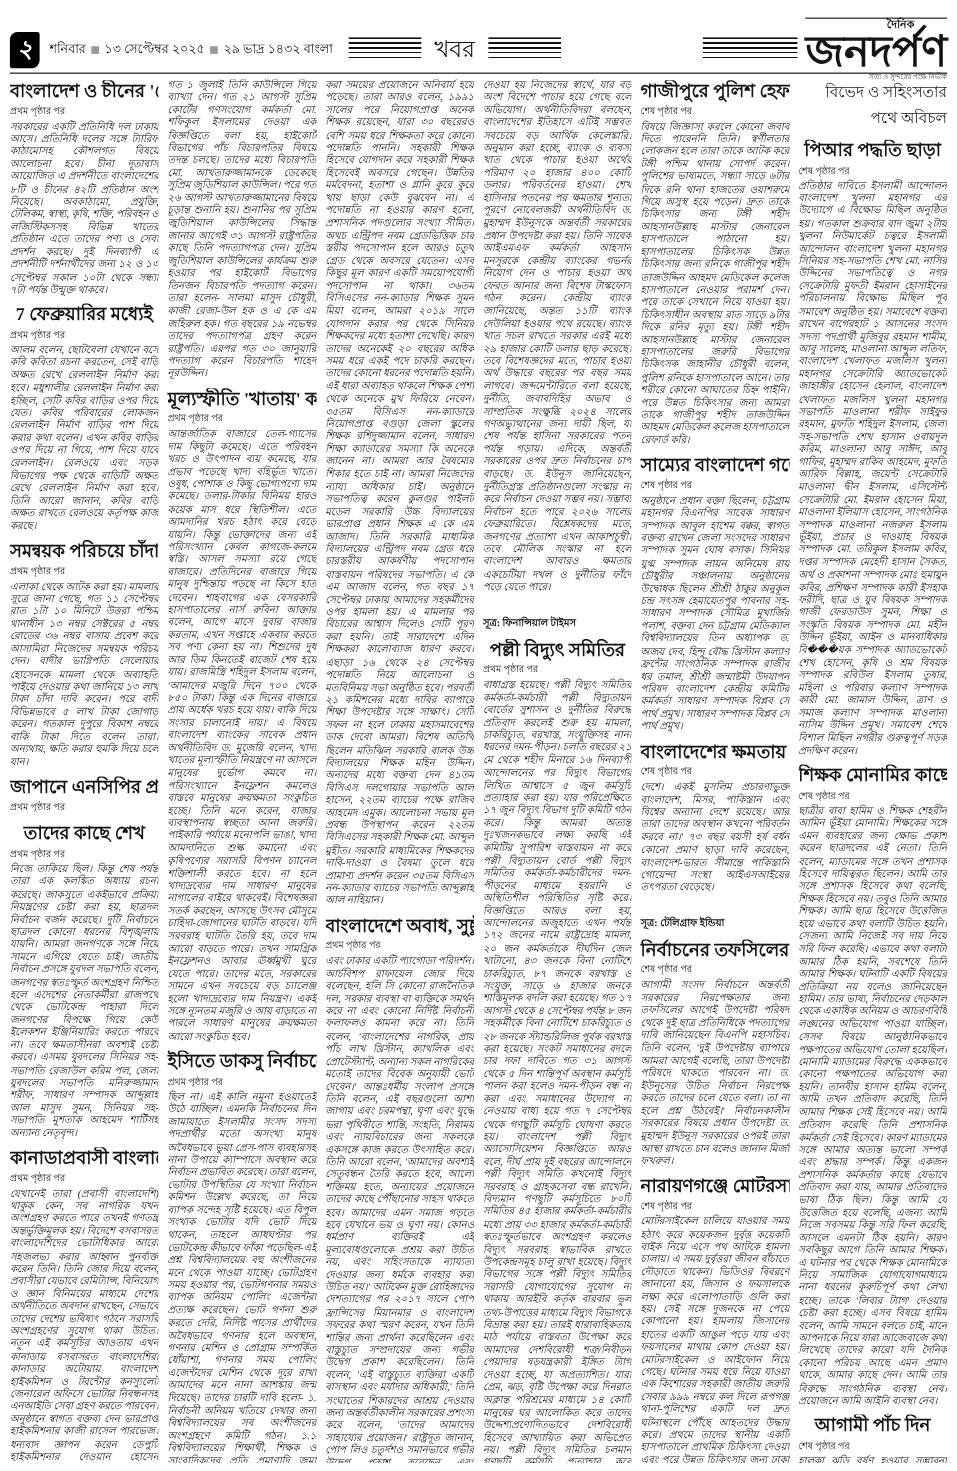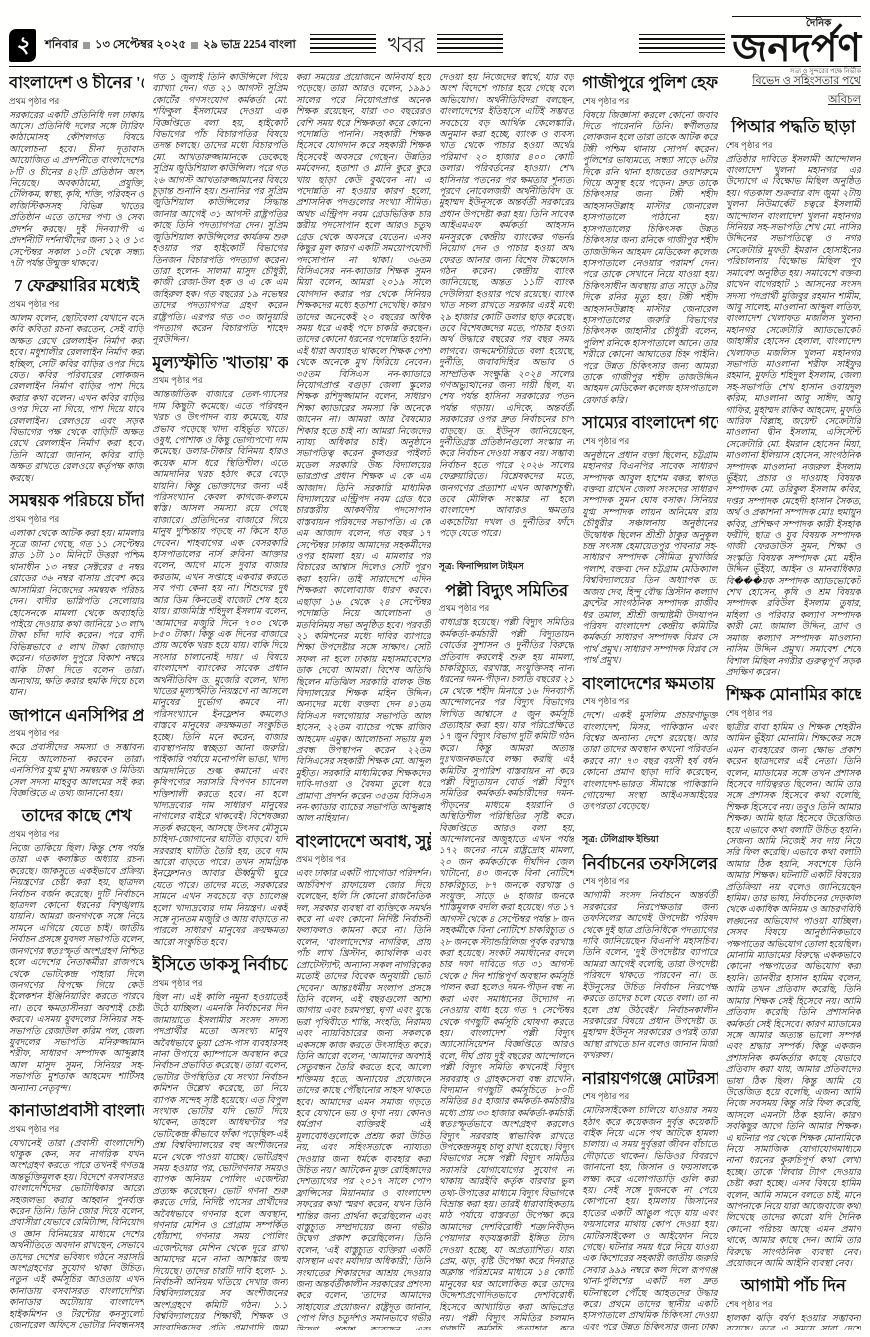--- a/index.html
+++ b/index.html
@@ -22,21 +22,21 @@
   }
   .pagenum-box{
     width:27px;height:33px;background:#000;color:#fff;
     border-radius:7px 2px 7px 2px;
     display:flex;align-items:center;justify-content:center;
     font-size:22px;font-weight:bold;font-style:italic;
     flex:0 0 auto;
   }
   .dateline{
     display:flex;align-items:center;gap:5px;
-    font-size:11.5px;font-weight:bold;
+    font-size:11.5px;font-weight:normal;
     margin-left:9px;white-space:nowrap;
   }
   .sq{width:7px;height:7px;background:#9a9a9a;display:inline-block;flex:0 0 auto;}
   .rules-stack{
     height:22px;
     background:repeating-linear-gradient(to bottom,#111 0 1.4px,transparent 1.4px 4.4px);
     flex:0 0 auto;
   }
   .rs-a{width:66px;margin-left:14px;}
   .rs-b{width:66px;}
@@ -66,37 +66,37 @@
     line-height:1.25;margin:7px 0 1px;
     white-space:nowrap;overflow:hidden;
   }
   .col .headline:first-child{margin-top:1px;}
   .continued{font-size:8.6px;font-weight:normal;margin:1px 0 1px;}
   .body-text{
     font-size:9.2px;line-height:1.24;text-align:justify;
     text-justify:inter-word;word-break:break-word;font-style:italic;
   }
   .source-line{font-size:9px;font-weight:bold;margin:19px 0 2px;}
-  .tail-line{font-size:11px;text-align:right;margin-bottom:2px;color:#222;text-decoration:underline;}
+  .tail-line{font-size:14px;text-align:right;margin-bottom:2px;color:#222;}
 </style>
 </head>
 <body>
 
 <div class="page">
 
   <div class="hdr">
     <div class="pagenum-box">
       <span>২</span>
     </div>
     <div class="dateline">
       <span>শনিবার</span>
       <span class="sq"></span>
       <span>১৩ সেপ্টেম্বর ২০২৫</span>
       <span class="sq"></span>
-      <span>২৯ ভাদ্র 2254 বাংলা</span>
+      <span>২৯ ভাদ্র ১৪৩২ বাংলা</span>
     </div>
     <div class="rules-stack rs-a"></div>
     <div class="section-title">খবর</div>
     <div class="rules-stack rs-b"></div>
     <div class="rules-stack rs-c"></div>
     <div class="masthead">
       <span class="masthead-top">দৈনিক</span>
       <span class="masthead-title">জনদর্পণ</span>
       <span class="masthead-tag">সত্য ও সুন্দরের পক্ষে নির্ভীক</span>
     </div>
@@ -109,21 +109,20 @@
         <div class="continued">প্রথম পৃষ্ঠার পর</div>
         <div class="body-text">সরকারের একটি প্রতিনিধি দল ঢাকায় আসে। প্রতিনিধি দলের সঙ্গে ট্যারিফ কাঠামোসহ কৌশলগত বিষয়ে আলোচনা হবে। চীনা দূতাবাস আয়োজিত এ প্রদর্শনীতে বাংলাদেশের ৮টি ও চীনের ৪২টি প্রতিষ্ঠান অংশ নিয়েছে। অবকাঠামো, প্রযুক্তি, টেলিকম, স্বাস্থ্য, কৃষি, শক্তি, পরিবহন ও লজিস্টিকসসহ বিভিন্ন খাতের প্রতিষ্ঠান এতে তাদের পণ্য ও সেবা প্রদর্শন করছে। দুই দিনব্যাপী এ প্রদর্শনীটি দর্শনার্থীদের জন্য ১২ ও ১৩ সেপ্টেম্বর সকাল ১০টা থেকে সন্ধ্যা ৭টা পর্যন্ত উন্মুক্ত থাকবে।</div>
         <div class="headline">7 ফেব্রুয়ারির মধ্যেই</div>
         <div class="continued">প্রথম পৃষ্ঠার পর</div>
         <div class="body-text">আলম বলেন, ছোটবেলা যেখানে বসে কবি কবিতা রচনা করতেন, সেই বাড়ি অক্ষত রেখে রেললাইন নির্মাণ করা হবে। মধুশালীর রেললাইন নির্মাণ করা হচ্ছিল, সেটি কবির বাড়ির ওপর দিয়ে যেত। কবির পরিবারের লোকজন রেললাইন নির্মাণ বাড়ির পাশ দিয়ে করার কথা বলেন। এখন কবির বাড়ির ওপর দিয়ে না গিয়ে, পাশ দিয়ে যাবে রেললাইন। রেলওয়ে এবং সড়ক বিভাগের পক্ষ থেকে বাড়িটি অক্ষত রেখে রেললাইন নির্মাণ করা হবে। তিনি আরো জানান, কবির বাড়ি অক্ষত রাখতে রেলওয়ে কর্তৃপক্ষ কাজ করছে।</div>
         <div class="headline">সমন্বয়ক পরিচয়ে চাঁদাবাজি</div>
         <div class="continued">প্রথম পৃষ্ঠার পর</div>
         <div class="body-text">এলাকা থেকে আটক করা হয়। মামলার সূত্রে জানা গেছে, গত ১১ সেপ্টেম্বর রাত ১টা ১০ মিনিটে উত্তরা পশ্চিম থানাধীন ১৩ নম্বর সেক্টরের ৫ নম্বর রোডের ৩৬ নম্বর বাসায় প্রবেশ করে আসামিরা নিজেদের সমন্বয়ক পরিচয় দেন। বাদীর ভাগ্নিপতি সেলোয়ার হোসেনকে মামলা থেকে অব্যাহতি পাইয়ে দেওয়ার কথা জানিয়ে ১৩ লাখ টাকা চাঁদা দাবি করেন। পরে বাদী বিভিন্নভাবে ৫ লাখ টাকা জোগাড় করেন। গতকাল দুপুরে বিকাশ নম্বরে বাকি টাকা দিতে বলেন তারা। অন্যথায়, ক্ষতি করার হুমকি দিয়ে চলে যান।</div>
         <div class="headline">জাপানে এনসিপির প্রতিনিধি</div>
         <div class="continued">প্রথম পৃষ্ঠার পর</div>
-        <div class="body-text">করে প্রবাসীদের সমস্যা ও সম্ভাবনা নিয়ে আলোচনা করবেন তারা। এনসিপির যুগ্ম মুখ্য সমন্বয়ক ও মিডিয়া সেল সদস্য মাহবুব আলমের সই করা বিজ্ঞপ্তিতে এ তথ্য জানানো হয়।</div>
         <div class="headline">তাদের কাছে শেখ</div>
         <div class="continued">প্রথম পৃষ্ঠার পর</div>
         <div class="body-text">নিজে তাকিয়ে ছিল। কিন্তু শেষ পর্যন্ত তারা এক কলঙ্কিত অধ্যায় রচনা করেছে। জাকসুতে একইভাবে প্রক্রিয়া নিয়ন্ত্রণের চেষ্টা করা হয়, ছাত্রদল নির্বাচন বর্জন করেছে। দুটি নির্বাচনে ছাত্রদল কোনো ধরনের বিশৃঙ্খলায় যায়নি। আমরা জনগণকে সঙ্গে নিয়ে সামনে এগিয়ে যেতে চাই। জাতীয় নির্বাচন প্রসঙ্গে যুবদল সভাপতি বলেন, জনগণের স্বতঃস্ফূর্ত অংশগ্রহণ নিশ্চিত হলে এদেশের নেতাকর্মীরা রাজপথে থেকে ভোটকেন্দ্র পাহারা দিলে জনগণের বিপক্ষে গিয়ে কেউ ইলেকশন ইঞ্জিনিয়ারিং করতে পারবে না। তবে ক্ষমতাসীনরা অবশ্যই চেষ্টা করবে। এসময় যুবদলের সিনিয়র সহ-সভাপতি রেজাউল করিম পল, জেলা যুবদলের সভাপতি মনিরুজ্জামান শরীফ, সাধারণ সম্পাদক আব্দুল্লাহ আল মাসুদ সুমন, সিনিয়র সহ-সভাপতি মুশতাক আহমেদ শার্টিসহ অন্যান্য নেতৃবৃন্দ।</div>
         <div class="headline">কানাডাপ্রবাসী বাংলাদেশিদের</div>
         <div class="continued">প্রথম পৃষ্ঠার পর</div>
         <div class="body-text">যেখানেই তারা (প্রবাসী বাংলাদেশি) থাকুক কেন, সব নাগরিক যখন অংশগ্রহণ করতে পারে তখনই গণতন্ত্র অন্তর্ভুক্তিমূলক হয়। বিদেশে বসবাসরত বাংলাদেশিদের ভোটাধিকার আরো সহজলভ্য করার আহ্বান পুনর্ব্যক্ত করেন তিনি। তিনি জোর দিয়ে বলেন, প্রবাসীরা যেভাবে রেমিট্যান্স, বিনিয়োগ ও জ্ঞান বিনিময়ের মাধ্যমে দেশের অর্থনীতিতে অবদান রাখছেন, সেভাবে তাদের দেশের ভবিষ্যৎ গঠনে সরাসরি অংশগ্রহণের সুযোগ থাকা উচিত। নতুন এই কর্মসূচির আওতায় এখন কানাডায় বসবাসরত বাংলাদেশিরা কানাডার অটোয়ায় বাংলাদেশ হাইকমিশন ও টরন্টোর কনস্যুলেট জেনারেল অফিসে ভোটার নিবন্ধনসহ এনআইডি সেবা গ্রহণ করতে পারবেন। অনুষ্ঠানে স্বাগত বক্তব্য দেন ভারপ্রাপ্ত হাইকমিশনার কাজী রাসেল পারভেজ। ধন্যবাদ জ্ঞাপন করেন ডেপুটি হাইকমিশনার দেওয়ান হোসেন আইয়ুব। কর্মকর্তারা জানিয়েছেন, এই উদ্যোগ প্রায় এক কোটি প্রবাসী নাগরিকের গণতান্ত্রিক অধিকার সংরক্ষণ ও নিশ্চিত করার সরকারের প্রতিশ্রুতির প্রতিফলন। যার মাধ্যমে জাতীয় উন্নয়নে প্রবাসীদের অবদান যেমন গুরুত্ব পাবে, তেমনি তাদের কণ্ঠস্বরও দেশের সিদ্ধান্ত গ্রহণ প্রক্রিয়ায় প্রতিফলিত হবে।</div>
       </div>
       <div class="col">
         <div class="body-text">গত ১ জুলাই তিনি কাউন্সিলে গিয়ে ব্যাখ্যা দেন। গত ২১ আগস্ট সুপ্রিম কোর্টের গণসংযোগ কর্মকর্তা মো. শফিকুল ইসলামের দেওয়া এক বিজ্ঞপ্তিতে বলা হয়, হাইকোর্ট বিভাগের পাঁচ বিচারপতির বিষয়ে তদন্ত চলছে। তাদের মধ্যে বিচারপতি মো. আখতারুজ্জামানকে ডেকেছে সুপ্রিম জুডিশিয়াল কাউন্সিল। পরে গত ২৬ আগস্ট আখতারুজ্জামানের বিষয়ে চূড়ান্ত শুনানি হয়। শুনানির পর সুপ্রিম জুডিশিয়াল কাউন্সিলের সিদ্ধান্ত জানার আগেই ৩১ আগস্ট রাষ্ট্রপতির কাছে তিনি পদত্যাগপত্র দেন। সুপ্রিম জুডিশিয়াল কাউন্সিলের কার্যক্রম শুরু হওয়ার পর হাইকোর্ট বিভাগের তিনজন বিচারপতি পদত্যাগ করেন। তারা হলেন- সালমা মাসুদ চৌধুরী, কাজী রেজা-উল হক ও এ কে এম জহিরুল হক। গত বছরের ১৯ নভেম্বর তাদের পদত্যাগপত্র গ্রহণ করেন রাষ্ট্রপতি। এরপর গত ৩০ জানুয়ারি পদত্যাগ করেন বিচারপতি শাহেদ নূরউদ্দিন।</div>
         <div class="headline">মূল্যস্ফীতি 'খাতায়' কমলেও</div>

